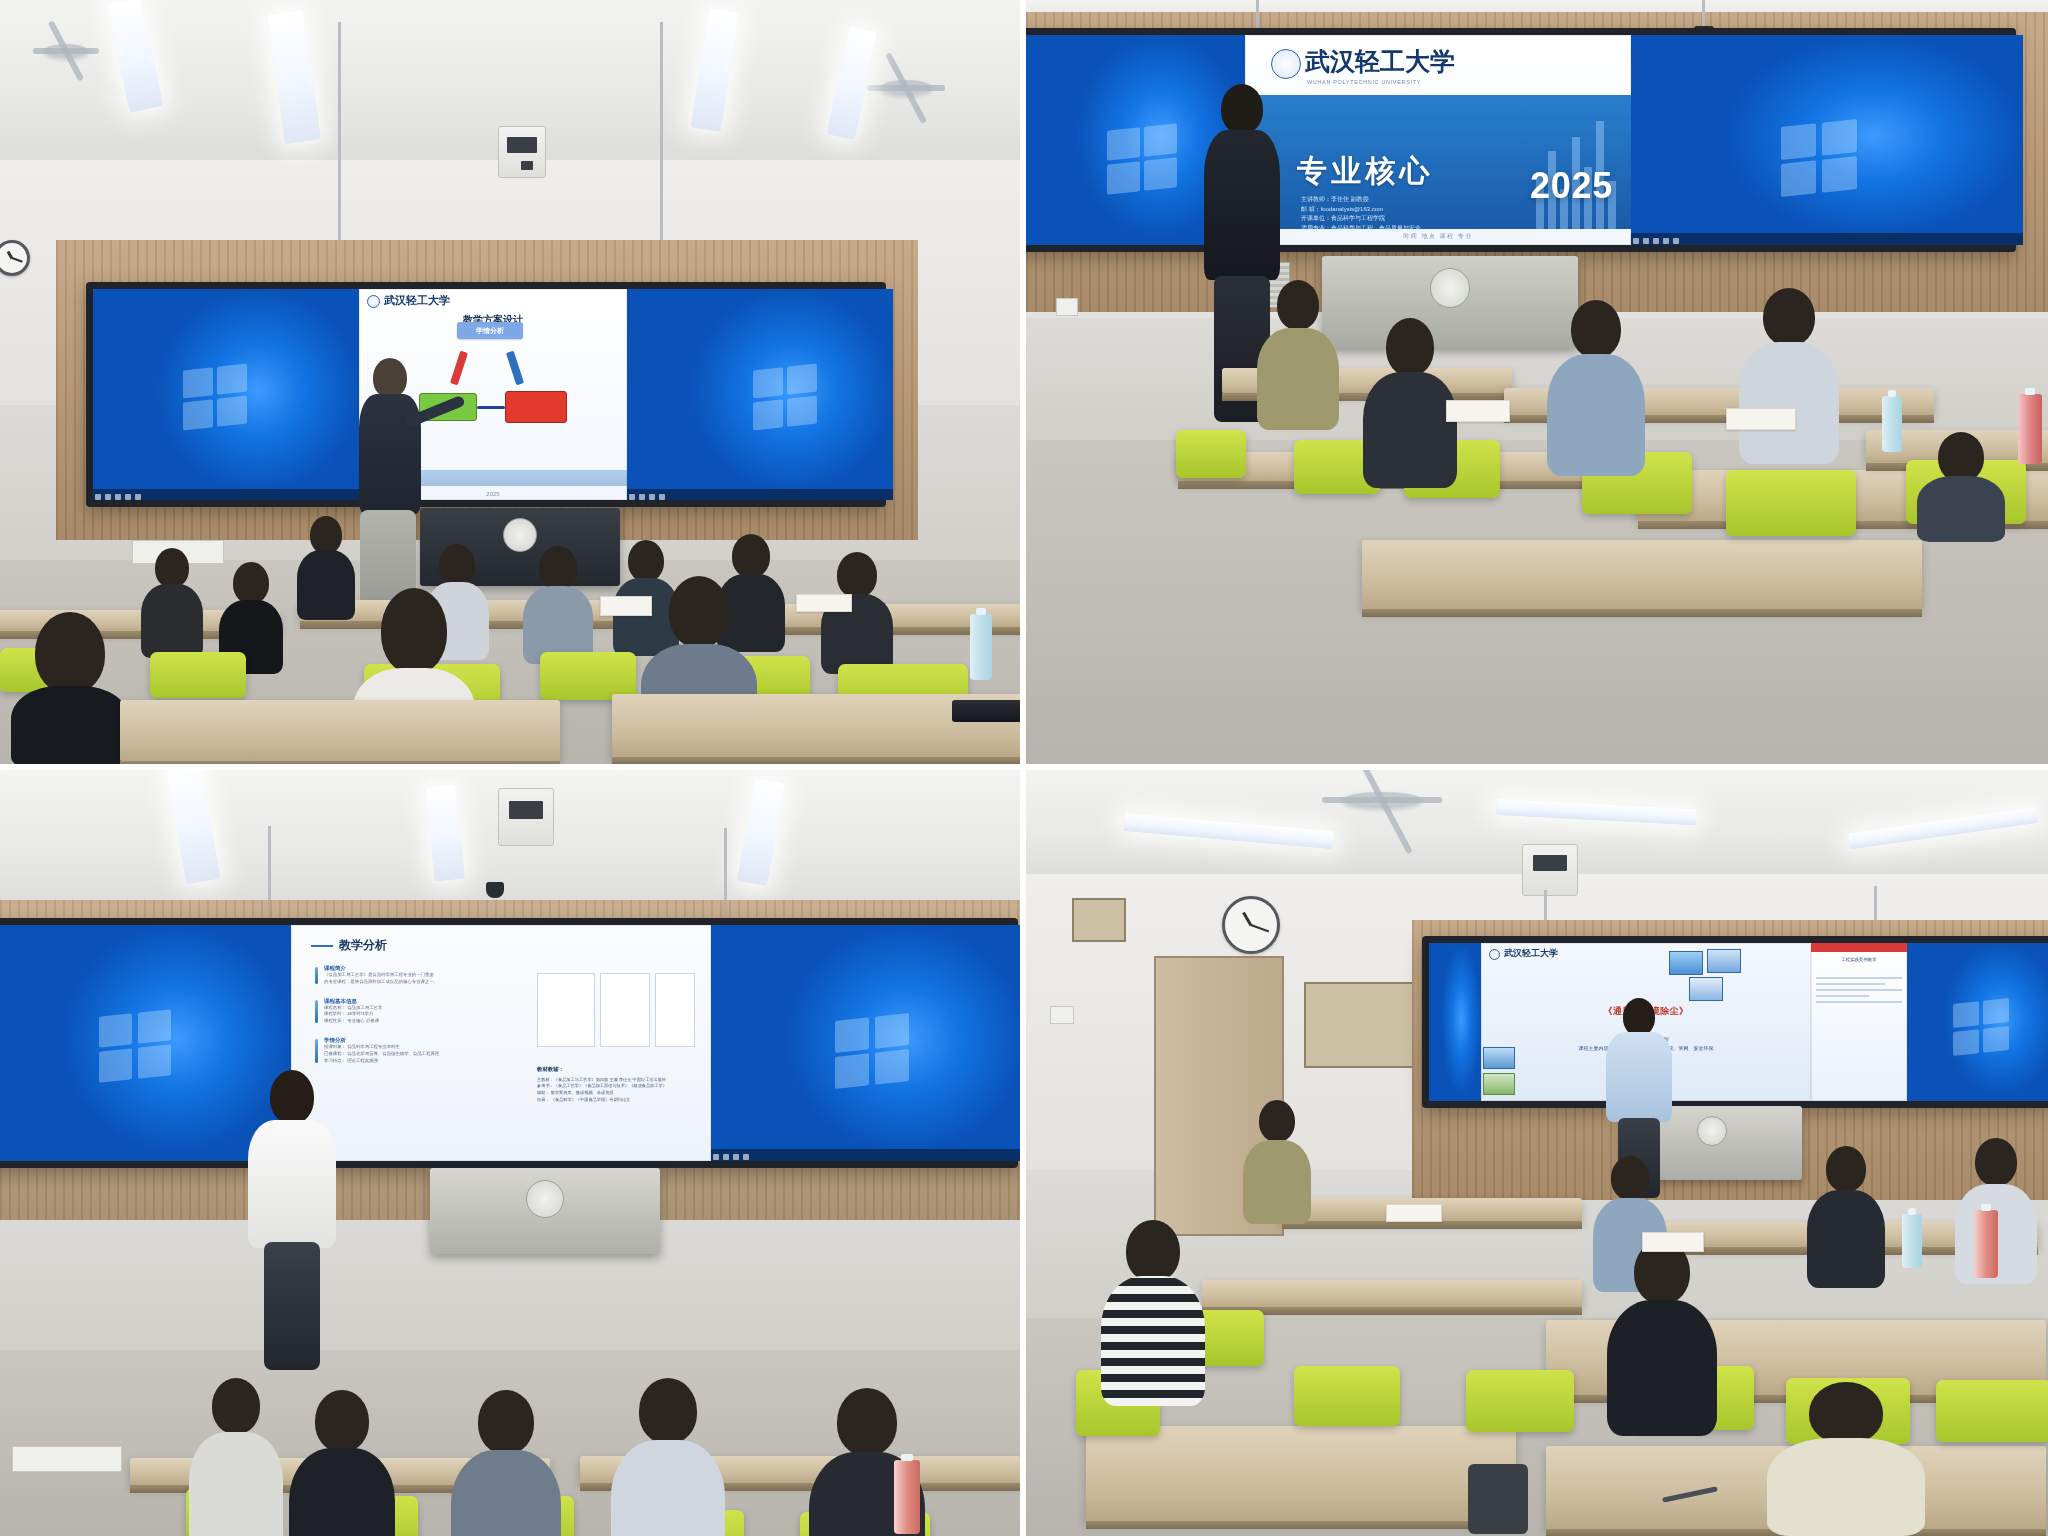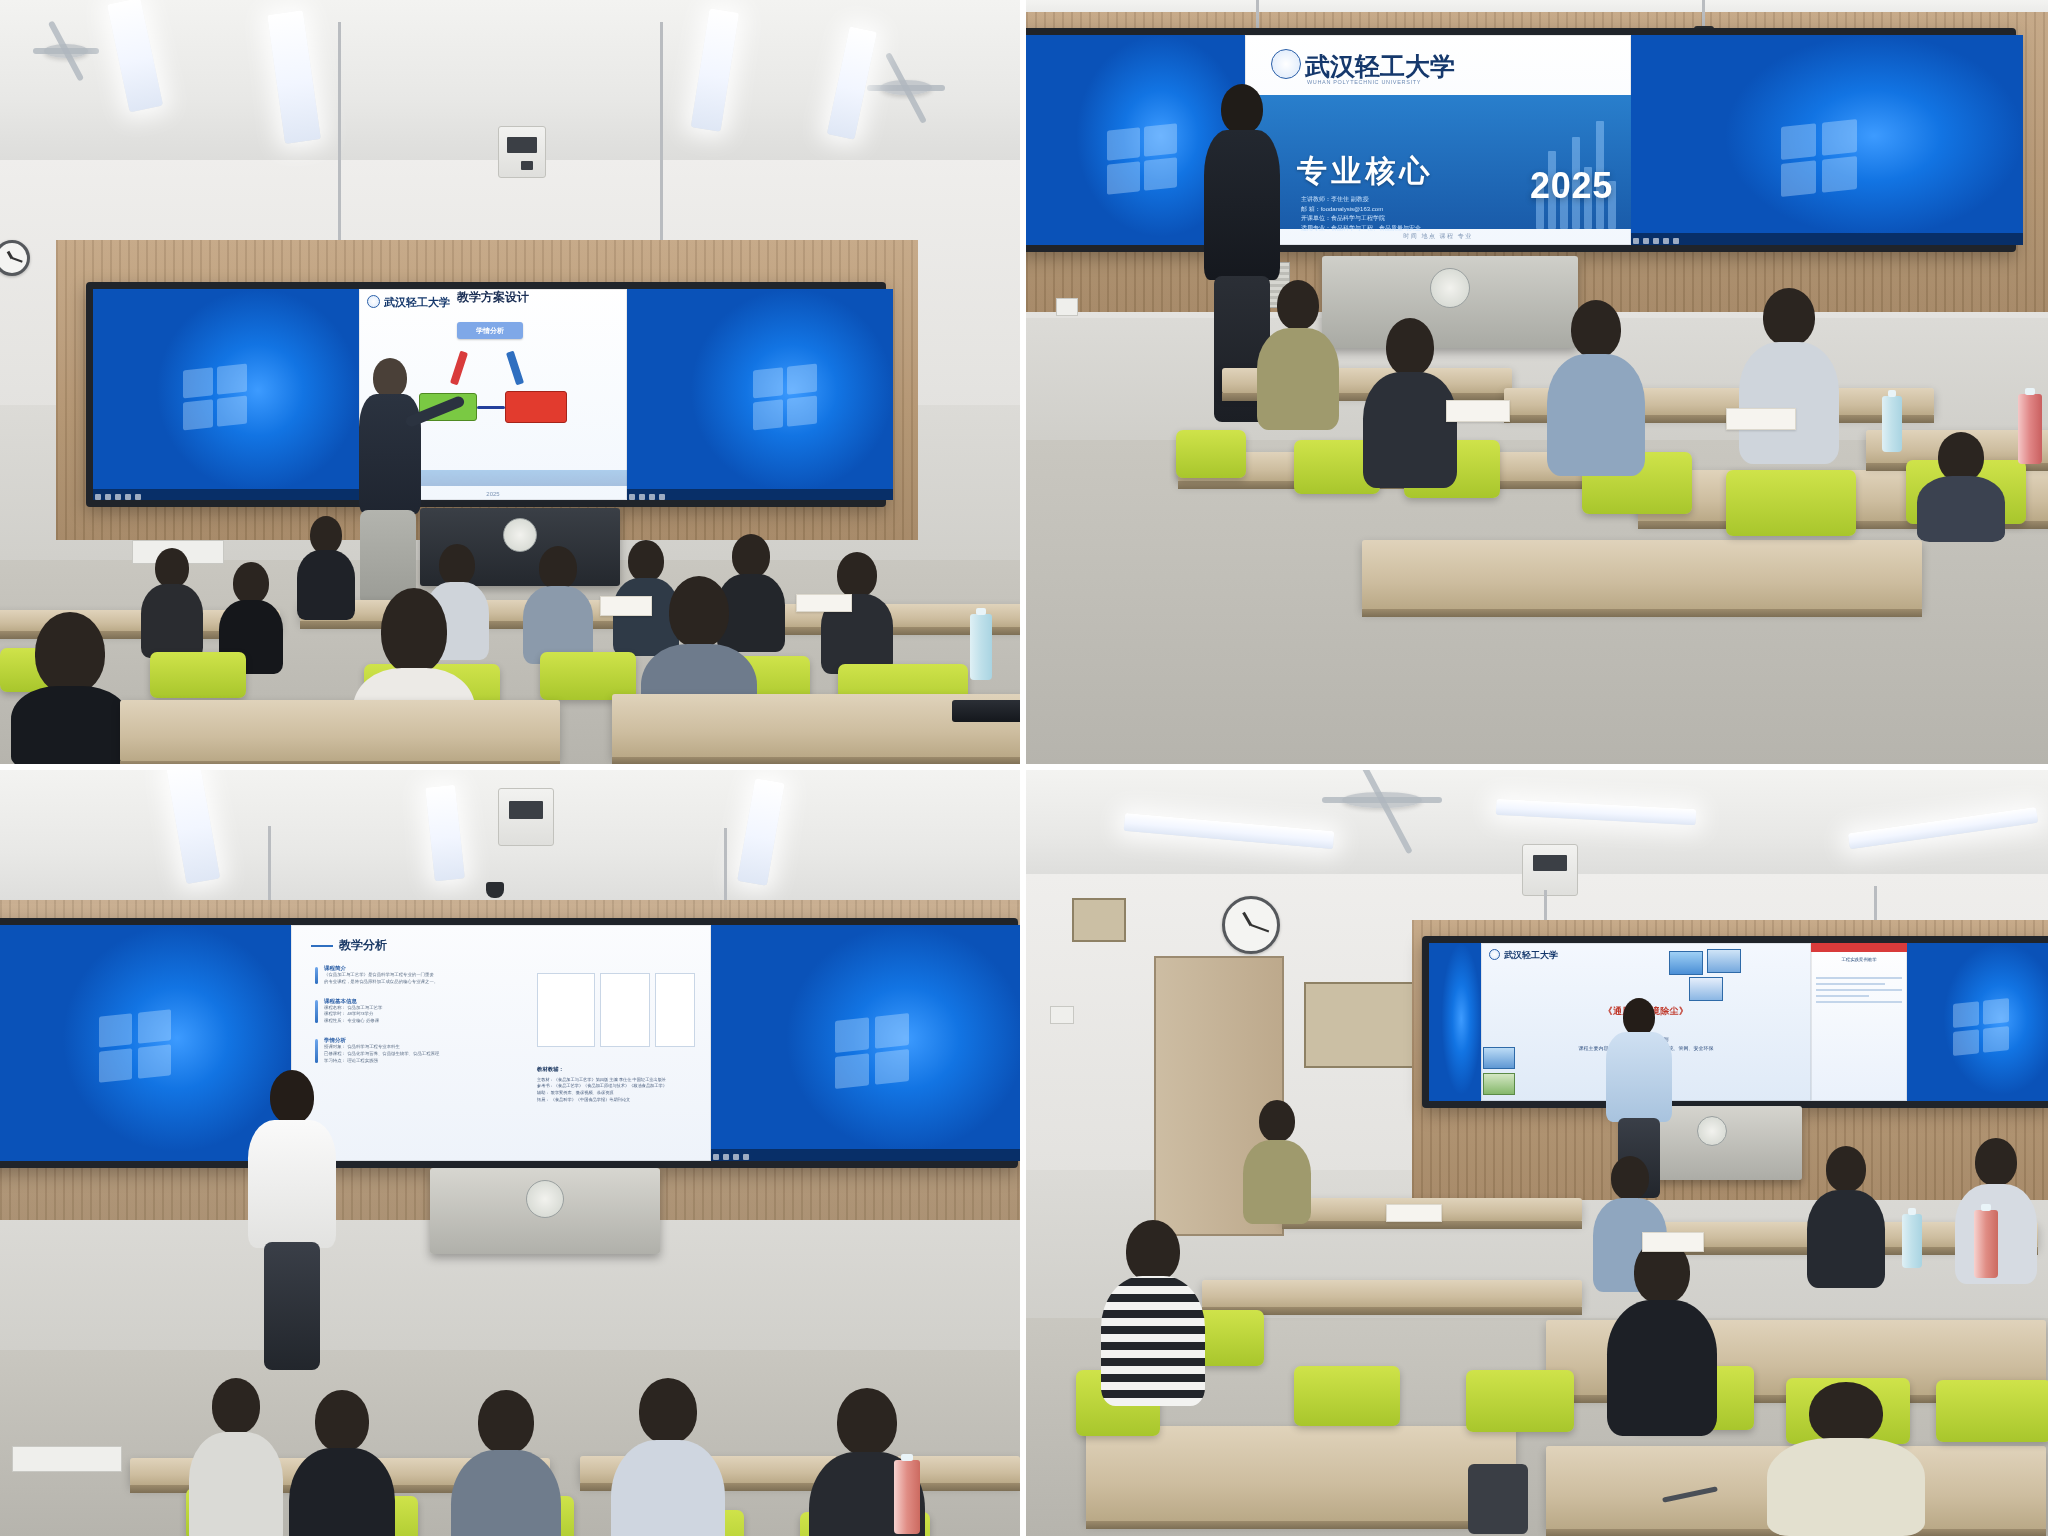--- a/index.html
+++ b/index.html
@@ -119,21 +119,21 @@
   }
 
   
   .slide {
     position: absolute;
     background: linear-gradient(#ffffff, #f2f7fd);
     overflow: hidden;
     box-shadow: inset 0 0 0 1px rgba(0,0,0,.08);
   }
   .slide-logo {
-    position: absolute; display: flex; align-items: flex-end; gap: 4px;
+    position: absolute; display: flex; align-items: flex-start; gap: 4px;
     color: #16396e;
   }
   .slide-logo .seal {
     border-radius: 50%;
     border: 1.5px solid #2a5fa8;
     background: radial-gradient(#ffffff,#d9e7fa);
   }
   .slide-logo .uname {
     font-family: "Liberation Serif", serif;
     font-weight: 700; color: #15386c; white-space: nowrap; line-height: 1;
@@ -324,21 +324,21 @@
           <div class="screen-bar" style="height:11px;">
             <i></i><i></i><i></i><i></i><i></i>
           </div>
         </div>
 
         <div class="slide" style="left:266px;top:0;width:268px;height:100%;">
           <div class="slide-logo" style="left:8px;top:6px;">
             <span class="seal" style="width:13px;height:13px;"></span>
             <span class="uname" style="font-size:11px;">武汉轻工大学</span>
           </div>
-          <div class="ds-title" style="top:0;font-size:12px;">教学方案设计</div>
+          <div class="ds-title" style="top:24px;font-size:10px;">教学方案设计</div>
           <div class="ds-pill" style="left:98px;top:33px;width:66px;height:17px;font-size:7px;">学情分析</div>
           <div class="ds-arrow red" style="left:96px;top:62px;width:8px;height:34px;transform:rotate(18deg);"></div>
           <div class="ds-arrow blue" style="left:152px;top:62px;width:8px;height:34px;transform:rotate(-18deg);"></div>
           <div class="ds-box green" style="left:60px;top:104px;width:58px;height:28px;"></div>
           <div class="ds-conn" style="left:118px;top:117px;width:28px;"></div>
           <div class="ds-box red" style="left:146px;top:102px;width:62px;height:32px;"></div>
           <div class="hero-band" style="bottom:14px;height:16px;opacity:.35;"></div>
           <div class="slide-foot" style="bottom:3px;font-size:6px;">2025</div>
         </div>
 

